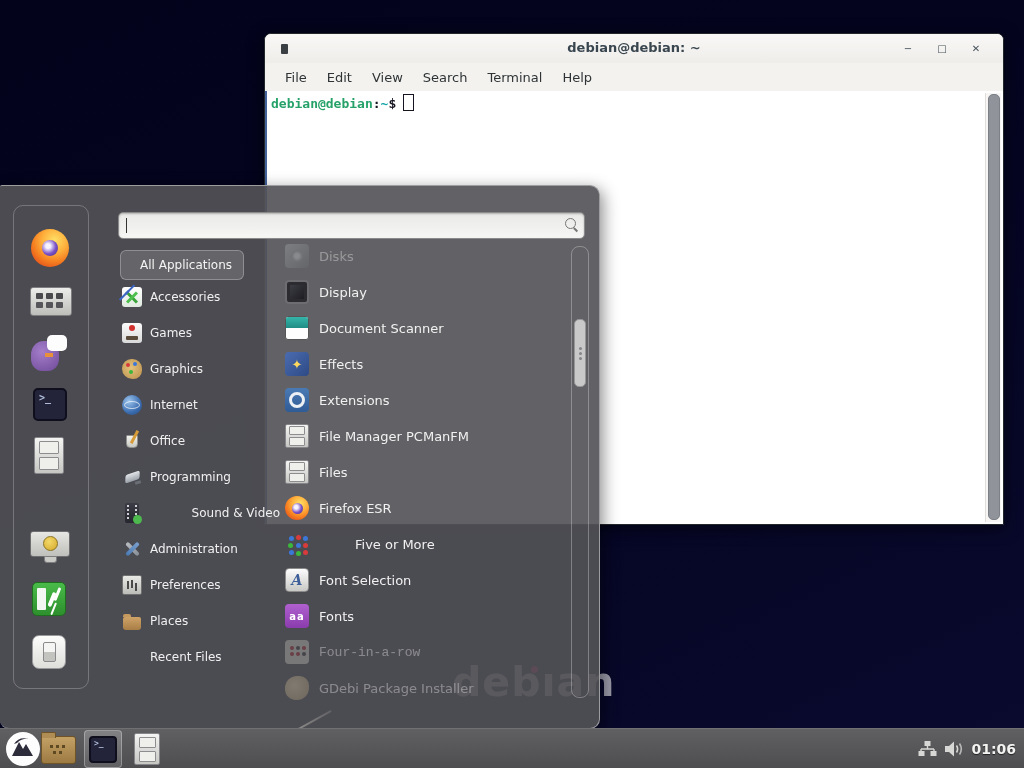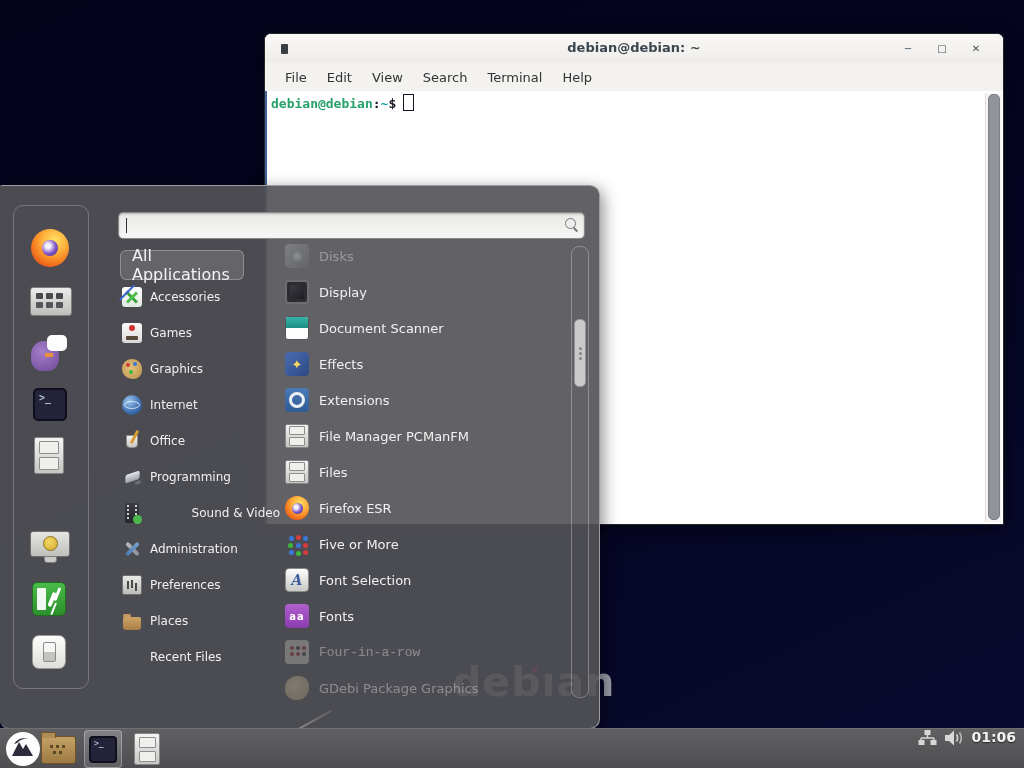--- a/index.html
+++ b/index.html
@@ -60,22 +60,22 @@
     box-shadow:inset 0 1px 2px rgba(0,0,0,0.25);}
   .search-caret{position:absolute;left:126px;top:32px;width:1px;height:15px;background:#333;}
   .mag{position:absolute;left:565px;top:32px;width:14px;height:14px;}
   .mag::before{content:"";position:absolute;left:0;top:0;width:9px;height:9px;border:1.5px solid #777;
     border-radius:50%;}
   .mag::after{content:"";position:absolute;left:9px;top:9px;width:5px;height:1.5px;background:#777;
     transform:rotate(45deg);transform-origin:left center;}
 
   .all-apps{position:absolute;left:120px;top:64px;width:124px;height:30px;
     background:rgba(130,130,135,0.45);border:1px solid rgba(255,255,255,0.28);border-radius:6px;
-    box-sizing:border-box;display:flex;align-items:center;padding-left:11px;
-    font-size:16px;color:#f4f4f4;cursor:pointer;}
+    box-sizing:border-box;display:flex;align-items:center;padding-left:19px;
+    font-size:12px;color:#f4f4f4;cursor:pointer;}
 
   .cat{position:absolute;left:122px;width:158px;height:26px;display:flex;align-items:center;
     cursor:pointer;}
   .cat .label{font-size:12px;color:#f0f0f0;margin-left:8px;white-space:nowrap;}
   .cat .cic{width:20px;height:20px;flex:none;position:relative;display:flex;
     align-items:center;justify-content:center;}
 
   .apps{position:absolute;left:285px;top:0;width:286px;height:542px;}
   .app-row{position:absolute;left:0;width:282px;height:32px;display:flex;align-items:center;
     cursor:pointer;}
@@ -224,21 +224,21 @@
     border:1px solid rgba(255,255,255,0.30);border-radius:4px;box-sizing:border-box;
     display:flex;align-items:center;justify-content:center;}
   .tb-termbtn .glyph{width:28px;height:27px;background:#23233a;border:2px solid #0e0e1c;border-radius:4px;
     box-sizing:border-box;position:relative;}
   .tb-termbtn .glyph::after{content:">_";position:absolute;left:3px;top:1px;
     font:bold 8px "DejaVu Sans Mono","Liberation Mono",monospace;color:#aebcd8;}
   .tb-cabbtn{position:absolute;left:134px;top:4px;width:26px;height:32px;cursor:pointer;
     background:linear-gradient(180deg,#f4f4f2,#c6c6c3);border:1px solid #85858a;border-radius:2px;
     box-sizing:border-box;display:flex;flex-direction:column;align-items:center;justify-content:center;gap:3px;}
   .tb-cabbtn i{display:block;width:15px;height:9px;background:#efefec;border:1px solid #8d8d90;border-radius:1px;}
-  .tb-right{position:absolute;right:4px;top:0;height:40px;display:flex;gap:7px;}
+  .tb-right{position:absolute;right:4px;top:0;height:40px;display:flex;align-items:center;gap:7px;}
   .clock{font-size:14px;font-weight:bold;color:#f3f3f1;text-shadow:0 1px 1px rgba(0,0,0,0.6);
     padding-right:4px;cursor:default;}
 </style>
 </head>
 <body>
 
 <div class="screen">
 
   <div class="watermark">
     <span>deb</span><span>ı</span><span>an</span>
@@ -388,21 +388,21 @@
           <span class="ic ic-cabinet">
             <i></i>
             <i></i>
           </span>
           <span class="label">Files</span>
         </div>
       <div class="app-row" style="top:306px;">
           <span class="ic ic-firefox"></span>
           <span class="label">Firefox ESR</span>
         </div>
-      <div class="app-row" style="top:342px;">
+      <div class="app-row" style="top:342px;gap:36px;">
           <span class="ic ic-five">
             <i></i>
           </span>
           <span class="label">Five or More</span>
         </div>
       <div class="app-row" style="top:378px;">
           <span class="ic ic-fontsel"></span>
           <span class="label">Font Selection</span>
         </div>
       <div class="app-row" style="top:414px;">
@@ -410,21 +410,21 @@
           <span class="label">Fonts</span>
         </div>
       <div class="app-row faded" style="top:450px;font-family:Liberation Mono, monospace;">
           <span class="ic ic-fourrow">
             <i></i>
           </span>
           <span class="label">Four-in-a-row</span>
         </div>
       <div class="app-row faded" style="top:486px;">
           <span class="ic ic-gdebi"></span>
-          <span class="label">GDebi Package Graphics</span>
+          <span class="label">GDebi Package Installer</span>
         </div>
     </div>
 
     <div class="mscroll">
       <div class="mthumb"></div>
     </div>
   </div>
 
   <div class="taskbar">
     <div class="tb-menu">

